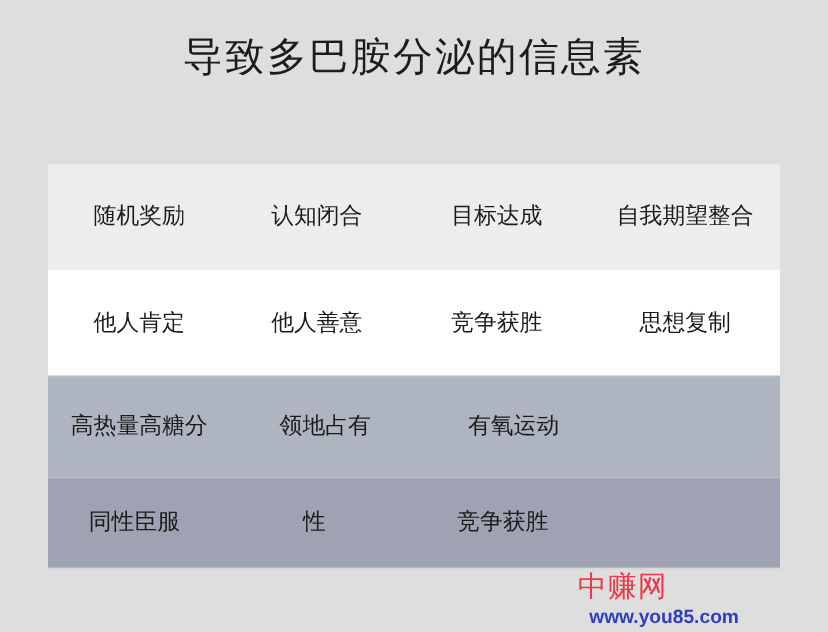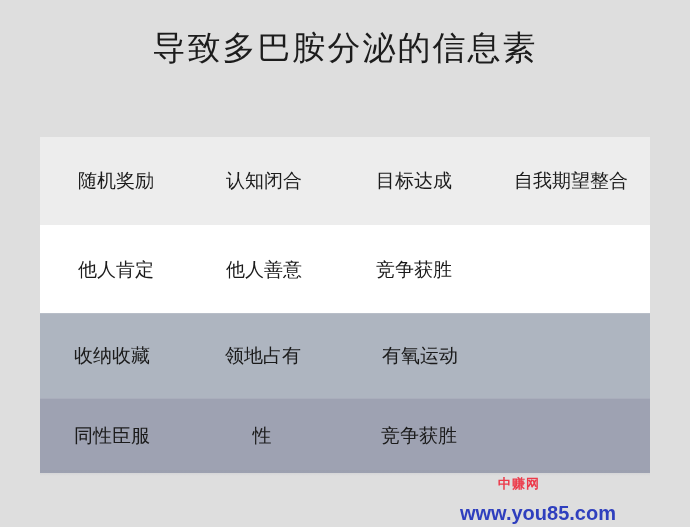--- a/index.html
+++ b/index.html
@@ -96,34 +96,35 @@
   .watermark {
     position: absolute;
     right: 6px;
     bottom: 4px;
     width: 118px;
     text-align: center;
     line-height: 1;
   }
   .wm-cn {
     font-family: "Liberation Sans", "DejaVu Sans", sans-serif;
-    font-size: 13px;
-    font-weight: bold;
+    font-size: 24px;
+    font-weight: normal;
     color: #ec3a4a;
     letter-spacing: 1px;
     display: block;
-    margin-bottom: 13px;
+    margin-bottom: 5px;
   }
   .wm-url {
     font-family: "Liberation Sans", "DejaVu Sans", sans-serif;
-    font-size: 20px;
+    font-size: 16px;
     font-weight: bold;
     color: #2f3fbe;
     letter-spacing: 0px;
     display: block;
+    margin-left: 31px;
   }
 </style>
 </head>
 <body style="background: rgb(222, 222, 222);">
 
 <div class="page">
 
   <div class="title">导致多巴胺分泌的信息素</div>
 
   <div class="table">
@@ -132,24 +133,25 @@
       <div class="cell c0">随机奖励</div>
       <div class="cell c1">认知闭合</div>
       <div class="cell c2">目标达成</div>
       <div class="cell c3">自我期望整合</div>
     </div>
 
     <div class="row r1" style="background: #ffffff;">
       <div class="cell c0">他人肯定</div>
       <div class="cell c1">他人善意</div>
       <div class="cell c2">竞争获胜</div>
+      <div class="cell c3">思想复制</div>
     </div>
 
     <div class="row r2" style="background: rgb(174, 181, 192);">
-      <div class="cell c1">收纳收藏</div>
+      <div class="cell c0">高热量高糖分</div>
       <div class="cell c3">领地占有</div>
       <div class="cell c2">有氧运动</div>
     </div>
 
     <div class="row r3" style="background: rgb(158, 162, 178);">
       <div class="cell c1">同性臣服</div>
       <div class="cell c2">性</div>
       <div class="cell c3">竞争获胜</div>
     </div>
 

